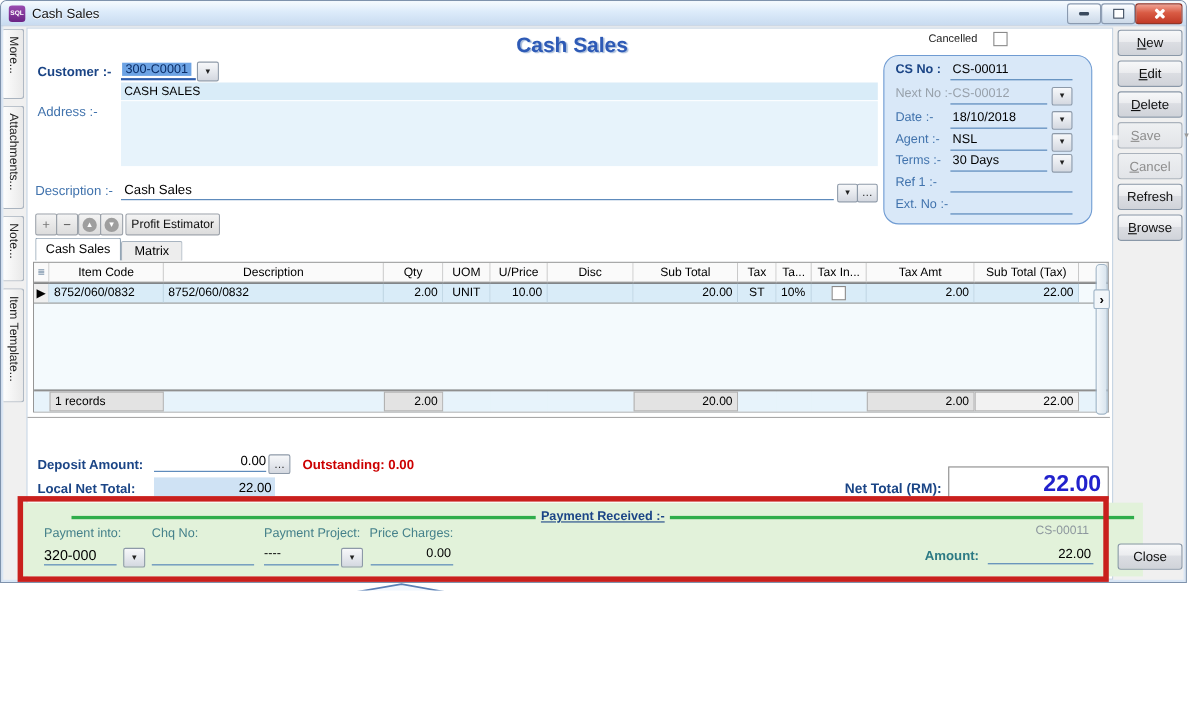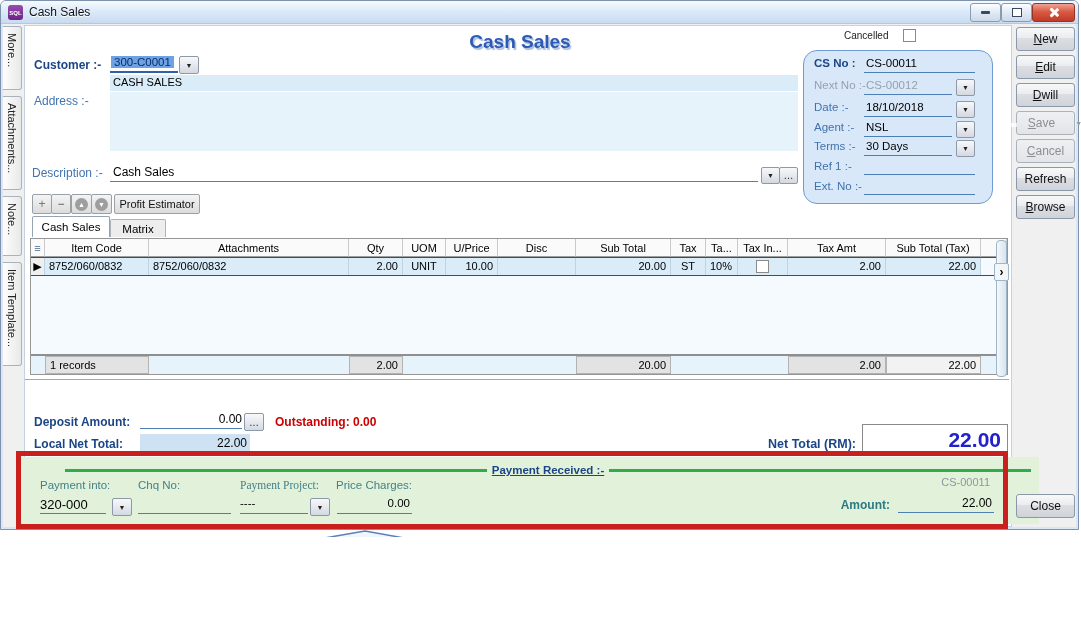--- a/index.html
+++ b/index.html
@@ -232,21 +232,21 @@
       <span>Cash Sales</span>
     </div>
   <div class="tab idle" style="left:110px;top:219px;width:56px;height:18px;">
       <span>Matrix</span>
     </div>
 
   <div class="grid">
     <div class="grow">
       <div class="gh" style="color:#4a6a8a;">≡</div>
       <div class="gh">Item Code</div>
-      <div class="gh">Attachments</div>
+      <div class="gh">Description</div>
       <div class="gh">Qty</div>
       <div class="gh">UOM</div>
       <div class="gh">U/Price</div>
       <div class="gh">Disc</div>
       <div class="gh">Sub Total</div>
       <div class="gh">Tax</div>
       <div class="gh">Ta...</div>
       <div class="gh">Tax In...</div>
       <div class="gh">Tax Amt</div>
       <div class="gh">Sub Total (Tax)</div>
@@ -313,21 +313,21 @@
 
   <div class="paysec">
     <div style="display:flex;align-items:center;margin:7px 8px 0 8px;">
       <div class="payline"></div>
       <div style="padding:0 5px;font-size:11.5px;font-weight:bold;color:#1b4586;text-decoration:underline;">Payment Received :-</div>
       <div class="payline"></div>
     </div>
   </div>
   <div class="paylbl" style="left:40px;top:479px;">Payment into:</div>
   <div class="paylbl" style="left:138px;top:479px;">Chq No:</div>
-  <div class="paylbl" style="left:240px;top:479px;font-family:Liberation Serif, serif;">Payment Project:</div>
+  <div class="paylbl" style="left:240px;top:479px;">Payment Project:</div>
   <div class="paylbl" style="left:336px;top:479px;">Price Charges:</div>
 
   <div class="abs ulnav" style="left:40px;top:497px;width:66px;height:16px;font-size:13px;"><span>320-000</span></div>
   <div class="combo-btn abs" style="left:112px;top:498px;width:18px;height:16px;">
       <span>▼</span>
     </div>
   <div class="abs ulnav" style="left:138px;top:497px;width:93px;height:16px;font-size:11.5px;"><span></span></div>
   <div class="abs ulnav" style="left:240px;top:497px;width:68px;height:16px;font-size:11.5px;"><span>----</span></div>
   <div class="combo-btn abs" style="left:310px;top:498px;width:18px;height:16px;">
       <span>▼</span>
@@ -340,21 +340,21 @@
 
   <div class="redrect"></div>
 
   <div class="abtn" style="top:27px;">
       <span><span class="u">N</span><span>ew</span></span>
     </div>
   <div class="abtn" style="top:55px;">
       <span><span class="u">E</span><span>dit</span></span>
     </div>
   <div class="abtn" style="top:83px;">
-      <span><span class="u">D</span><span>will</span></span>
+      <span><span class="u">D</span><span>elete</span></span>
     </div>
   <div class="abtn disabled" style="top:111px;">
     <span class="floppy"></span>
     <span><span class="u">S</span><span>ave</span></span>
     <span style="margin-left:4px;font-size:7px;color:#9a9a9a;">▼</span>
   </div>
   <div class="abtn disabled" style="top:139px;">
       <span><span class="u">C</span><span>ancel</span></span>
     </div>
   <div class="abtn" style="top:167px;">

